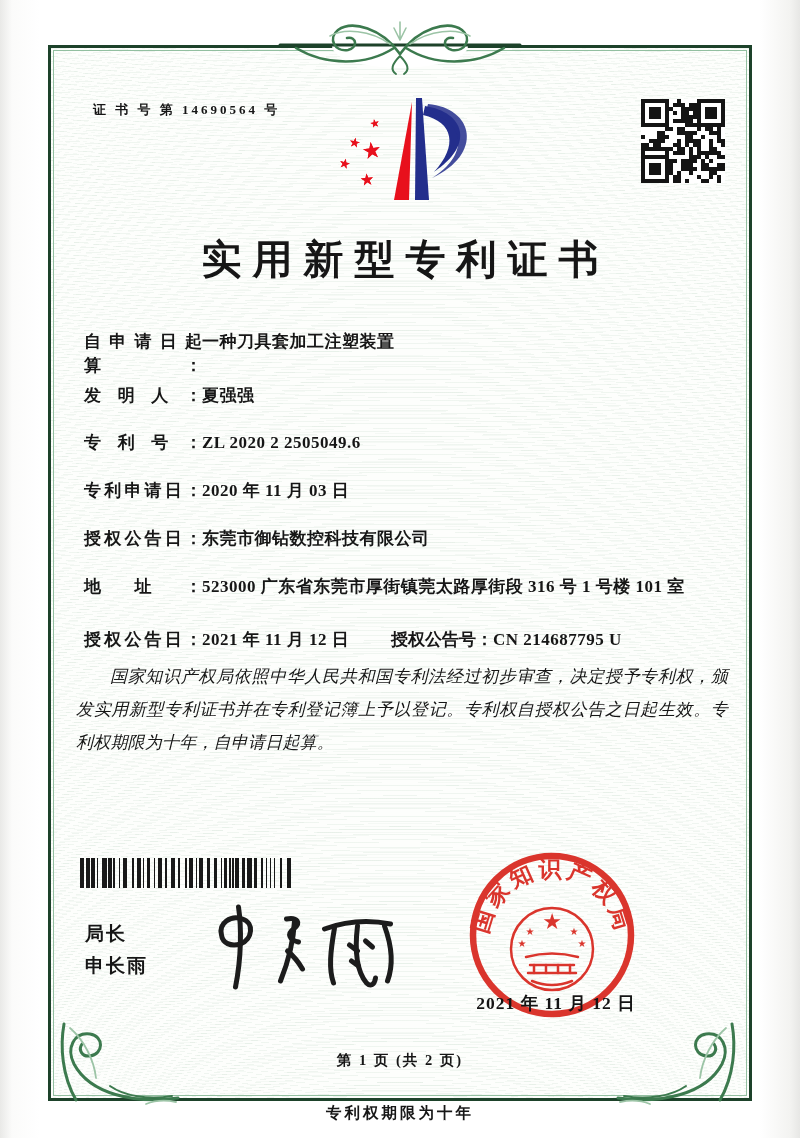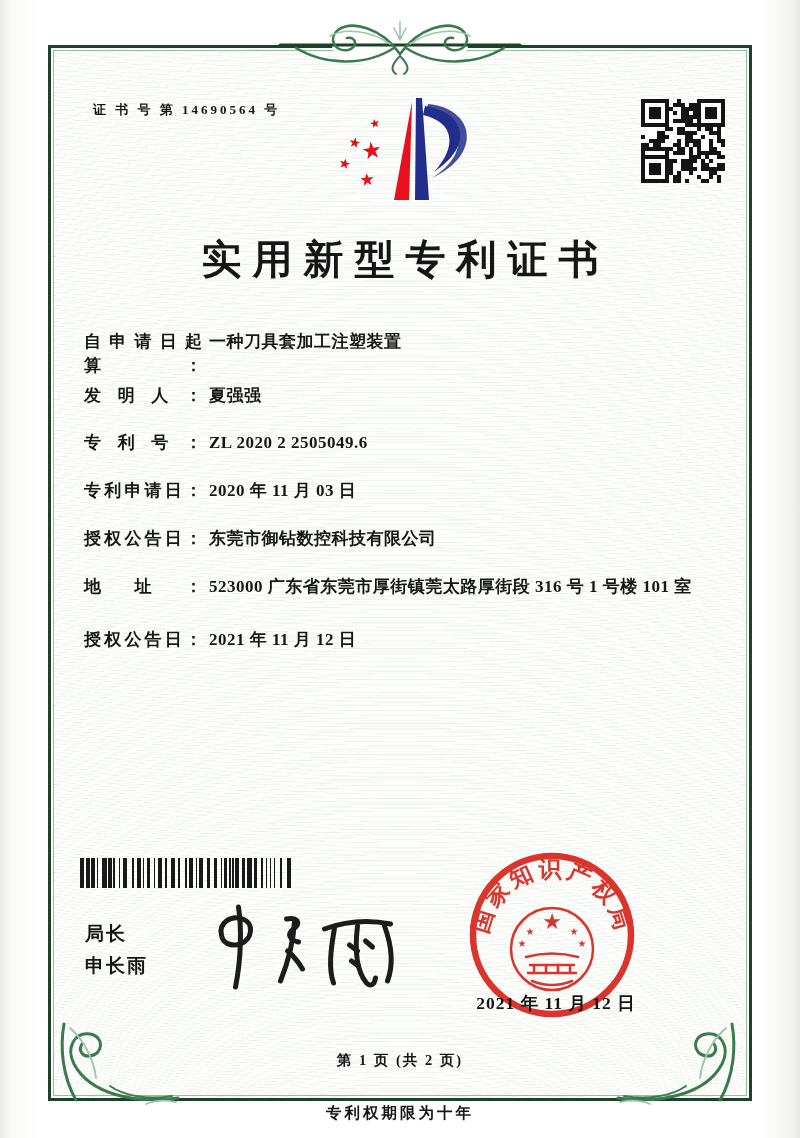--- a/index.html
+++ b/index.html
@@ -20,21 +20,21 @@
   
   .cert-no{left:93px;top:101px;font-size:13px;letter-spacing:3px;font-weight:600;}
   .logo-star{color:#e8101c;line-height:1;text-shadow:0 0 .5px #e8101c;}
   .qr{left:641px;top:99px;width:84px;height:84px;display:grid;grid-template-columns:repeat(21,1fr);grid-template-rows:repeat(21,1fr);background:#fff;}
   .qr div{width:100%;height:100%;}
   .qr .b{background:#141414;}
   .title{left:0;right:0;top:226px;text-align:center;font-size:40px;font-weight:700;letter-spacing:11px;padding-left:11px;margin-top:6px;}
   
   .row{position:absolute;left:84px;right:56px;font-size:17px;line-height:24px;}
   .flabel{display:inline-block;width:118px;text-align:justify;text-align-last:justify;vertical-align:top;font-weight:600;}
-  .fvalue{display:inline-block;margin-left:7px;max-width:520px;vertical-align:top;font-weight:600;letter-spacing:.5px;}
+  .fvalue{display:inline-block;max-width:520px;vertical-align:top;font-weight:600;letter-spacing:.5px;}
   .pair2{position:absolute;left:307px;top:0;white-space:nowrap;}
   .pair2 .flabel2{font-weight:600;}
   
   .body-text{left:76px;top:660px;width:652px;font-size:17px;line-height:33px;text-align:justify;letter-spacing:.2px;}
   .body-text p{margin:0;text-indent:2em;font-style:italic;font-weight:500;}
   
   .barcode{left:80px;top:858px;height:30px;display:flex;align-items:stretch;}
   .barcode i{display:block;height:100%;}
   .officer{left:85px;font-size:19px;font-weight:600;letter-spacing:2px;}
   .seal{left:468px;top:851px;width:168px;height:168px;opacity:.92;}
@@ -564,23 +564,25 @@
   <span class="flabel">专利申请日：</span><span class="fvalue">2020 年 11 月 03 日</span>
 </div>
 <div class="row" style="top:527px;">
   <span class="flabel">授权公告日：</span><span class="fvalue">东莞市御钻数控科技有限公司</span>
 </div>
 <div class="row" style="top:575px;">
   <span class="flabel">地址：</span><span class="fvalue">523000 广东省东莞市厚街镇莞太路厚街段 316 号 1 号楼 101 室</span>
 </div>
 <div class="row" style="top:628px;">
   <span class="flabel">授权公告日：</span><span class="fvalue">2021 年 11 月 12 日</span>
+  <span class="pair2"><span class="flabel2">授权公告号：</span><span style="font-weight:600;letter-spacing:.5px;">CN 214687795 U</span></span>
 </div>
 
 <div class="abs body-text">
+  <p>国家知识产权局依照中华人民共和国专利法经过初步审查，决定授予专利权，颁发实用新型专利证书并在专利登记簿上予以登记。专利权自授权公告之日起生效。专利权期限为十年，自申请日起算。</p>
 </div>
 
 <div class="abs barcode" id="barcode">
     <i style="width: 4.2px; background: rgb(25, 25, 25);"></i>
     <i style="width: 1.4px; background: transparent;"></i>
     <i style="width: 4.2px; background: rgb(25, 25, 25);"></i>
     <i style="width: 1.4px; background: transparent;"></i>
     <i style="width: 4.2px; background: rgb(25, 25, 25);"></i>
     <i style="width: 1.4px; background: transparent;"></i>
     <i style="width: 1.4px; background: rgb(25, 25, 25);"></i>

